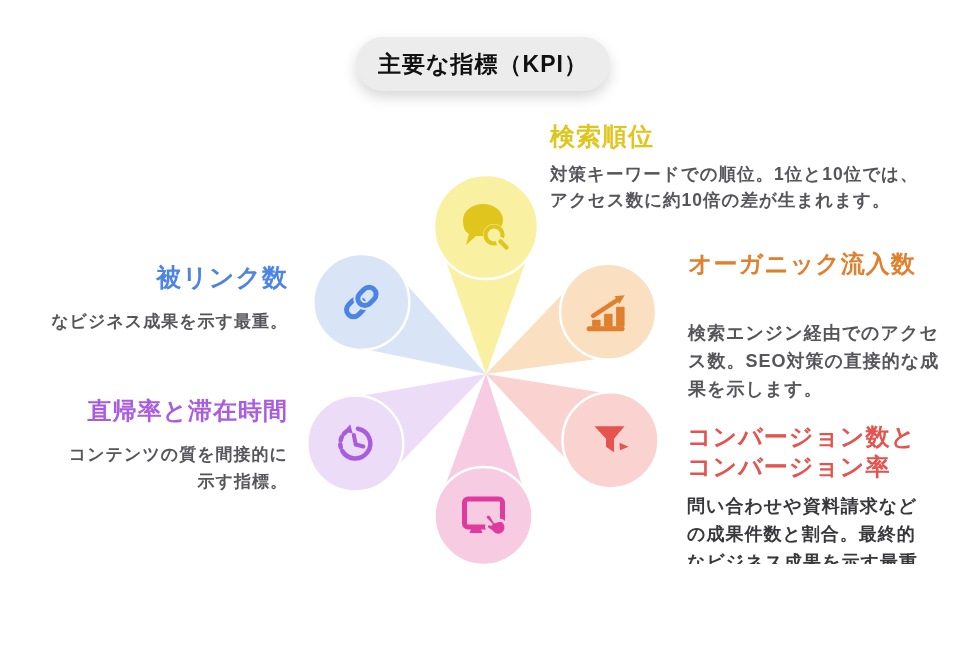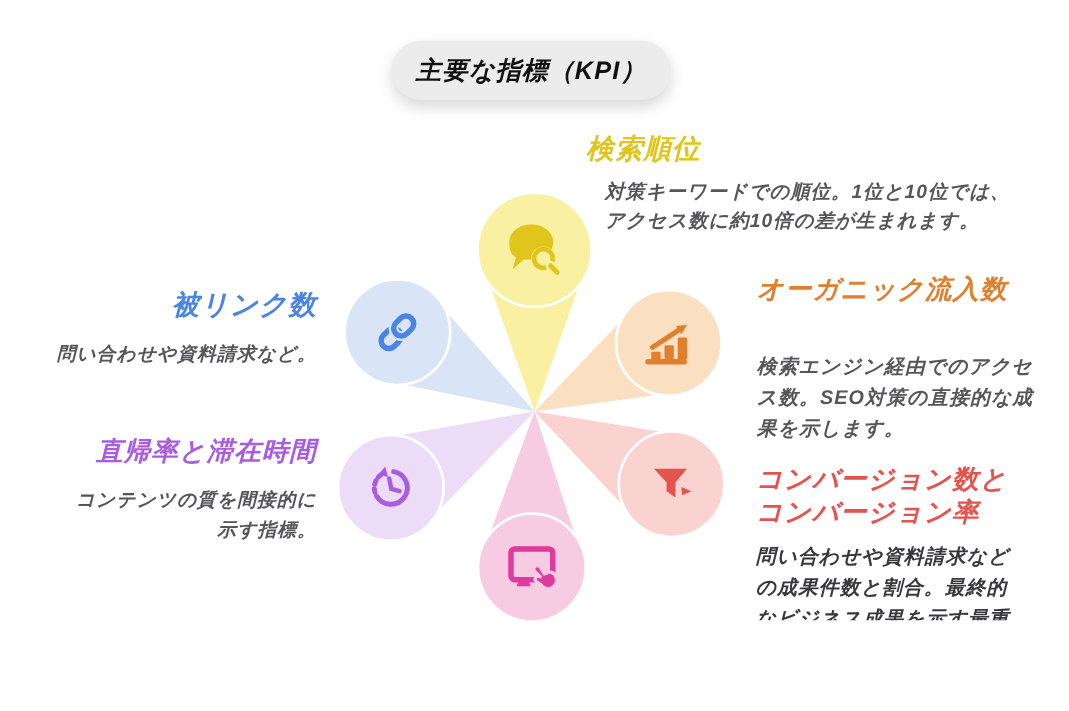--- a/index.html
+++ b/index.html
@@ -1,35 +1,34 @@
 <!DOCTYPE html>
 <html><head>
 <meta charset="utf-8">
 <style>
   html,body{margin:0;padding:0;background:#ffffff;}
   .stage{
     position:relative;width:972px;height:564px;overflow:hidden;background:#ffffff;
     font-family:"Liberation Sans","DejaVu Sans",sans-serif;
-    font-style:italic;
   }
   #flower{position:absolute;left:0;top:0;width:972px;height:646px;}
   .pill{
     position:absolute;left:356px;top:37px;width:254px;height:54px;
     background:#ececec;border-radius:27px;display:flex;align-items:center;justify-content:center;
     box-shadow:0 6px 14px rgba(0,0,0,0.16);
   }
   .pill span{font-size:23px;font-weight:800;letter-spacing:1px;color:#111111;}
   .petal-title{
     position:absolute;font-weight:800;font-size:24px;line-height:30px;
     letter-spacing:1px;white-space:pre-line;
   }
   .petal-desc{
     position:absolute;font-weight:700;white-space:pre-line;letter-spacing:1px;
   }
-  .t0{left:533px;top:121px;font-size:25px;}
+  .t0{left:550px;top:121px;font-size:25px;}
   .d0{left:550px;top:161px;font-size:17.5px;line-height:26px;}
   .t1{left:688px;top:249px;}
   .d1{left:688px;top:303px;font-size:18px;line-height:28px;}
   .t2{left:687px;top:422px;}
   .d2{left:687px;top:492px;font-size:18px;line-height:28px;}
   .t3{right:555px;top:539px;text-align:right;}
   .d3{right:526px;top:581px;text-align:right;font-size:19px;line-height:27px;letter-spacing:2px;}
   .t4{right:684px;top:396px;text-align:right;}
   .d4{right:684px;top:441px;text-align:right;font-size:17px;line-height:27px;}
   .t5{right:684px;top:262px;text-align:right;font-size:25px;}
@@ -115,15 +114,15 @@
 なビジネス成果を示す最重
 要指標。</div>
 
   <div class="petal-title t3" style="color: rgb(223, 58, 158); margin-top: 41px;">クリック率</div>
 
   <div class="petal-title t4" style="color: rgb(169, 92, 224);">直帰率と滞在時間</div>
   <div class="petal-desc d4" style="color: rgb(85, 85, 90);">コンテンツの質を間接的に
 示す指標。</div>
 
   <div class="petal-title t5" style="color: rgb(76, 132, 228);">被リンク数</div>
-  <div class="petal-desc d5" style="color: rgb(85, 85, 90);">問い合わせや資料請求など。</div>
+  <div class="petal-desc d5" style="color: rgb(85, 85, 90);">なビジネス成果を示す最重。</div>
 
 </div>
 
 </body></html>

